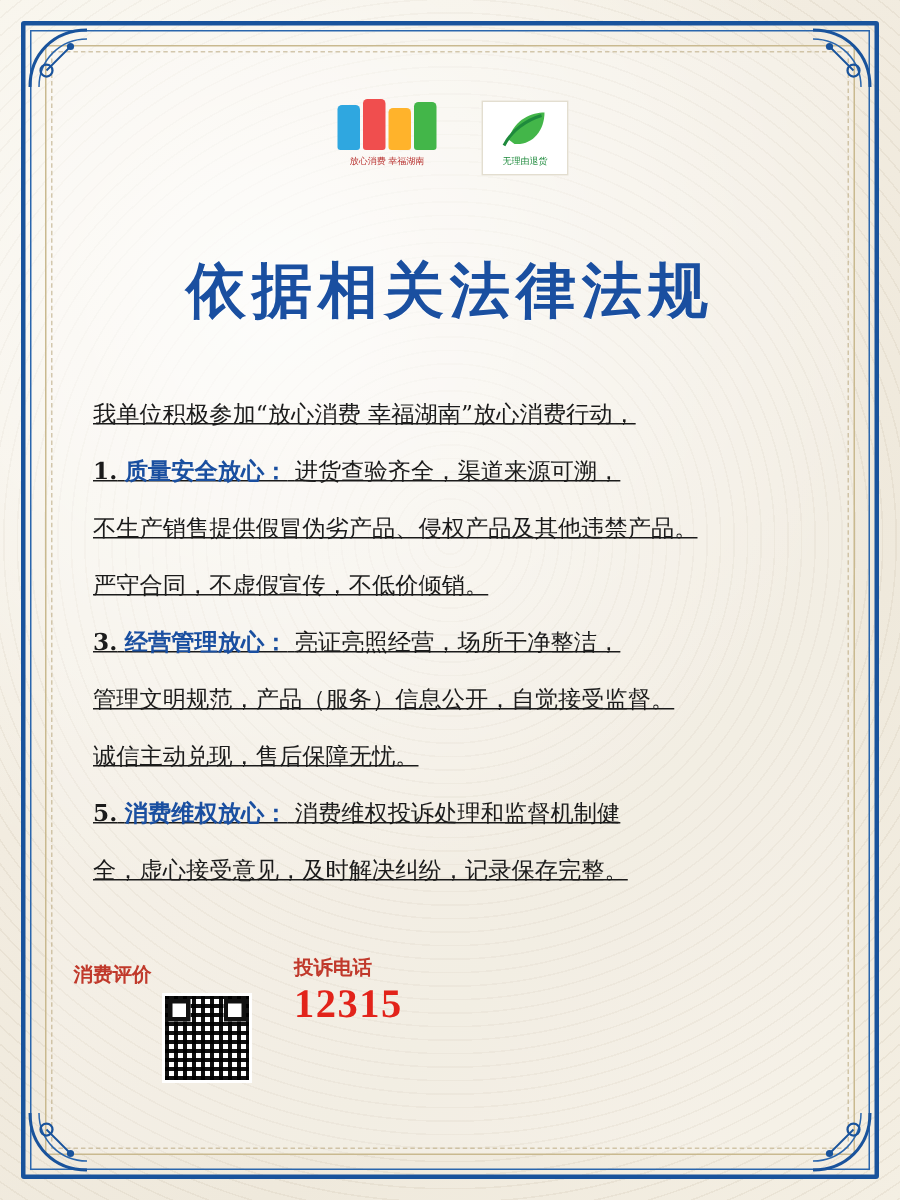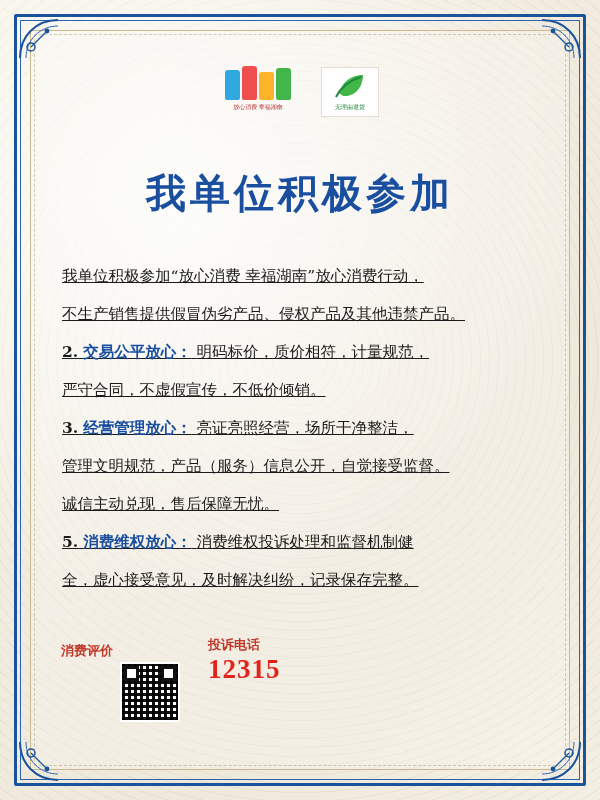--- a/index.html
+++ b/index.html
@@ -85,21 +85,21 @@
     font-family:"DejaVu Serif","Liberation Serif",serif;
     color:#1b1b1b;font-size:15.5px;line-height:30px;text-align:justify;
   }
   .body p{margin:0 0 8px 0;text-indent:0;text-decoration:underline;}
   .p-indent{text-indent:2em;}
   .num{font-weight:bold;}
   .key{color:#1a4fa0;font-weight:bold;}
 
   
   .footer{
-    position:absolute;left:12px;right:0;bottom:24px;height:96px;
+    position:absolute;left:0;right:0;bottom:24px;height:96px;
   }
   .foot-row{display:flex;align-items:flex-start;height:100%;}
   .eval{
     width:62px;text-align:center;color:#c0392b;font-weight:bold;font-size:13px;
     font-family:"DejaVu Serif","Liberation Serif",serif;line-height:17px;margin-top:6px;
   }
   .qr{
     width:56px;height:56px;margin-left:2px;margin-top:26px;
     background:
       repeating-linear-gradient(90deg,#111 0 3px,#fff 3px 6px),
@@ -197,32 +197,32 @@
         <div class="leaf">
           <svg width="34" height="28" viewBox="0 0 34 28">
             <path d="M6 20 C10 6 22 2 30 2 C30 14 22 24 10 23 Z" fill="#43b649"></path>
             <path d="M3 24 C8 14 18 7 28 4" fill="none" stroke="#1e8a3c" stroke-width="2"></path>
           </svg>
         </div>
         <div class="cap">无理由退货</div>
       </div>
     </div>
 
-    <div class="title">我单位积极参加</div>
+    <div class="title">依据相关法律法规</div>
 
     <div class="body">
       <p class="p-indent">我单位积极参加“放心消费 幸福湖南”放心消费行动，</p>
 
+      <p class="p-indent">
+        <span class="num">1.</span>
+        <span class="key">质量安全放心：</span>
+        <span>进货查验齐全，渠道来源可溯，</span>
+      </p>
       <p>不生产销售提供假冒伪劣产品、侵权产品及其他违禁产品。</p>
 
-      <p class="p-indent">
-        <span class="num">2.</span>
-        <span class="key">交易公平放心：</span>
-        <span>明码标价，质价相符，计量规范，</span>
-      </p>
       <p>严守合同，不虚假宣传，不低价倾销。</p>
 
       <p class="p-indent">
         <span class="num">3.</span>
         <span class="key">经营管理放心：</span>
         <span>亮证亮照经营，场所干净整洁，</span>
       </p>
       <p>管理文明规范，产品（服务）信息公开，自觉接受监督。</p>
 
       <p>诚信主动兑现，售后保障无忧。</p>

